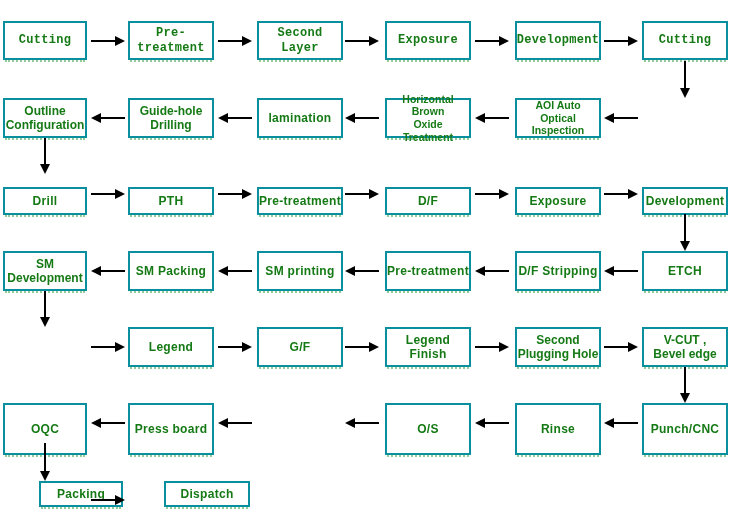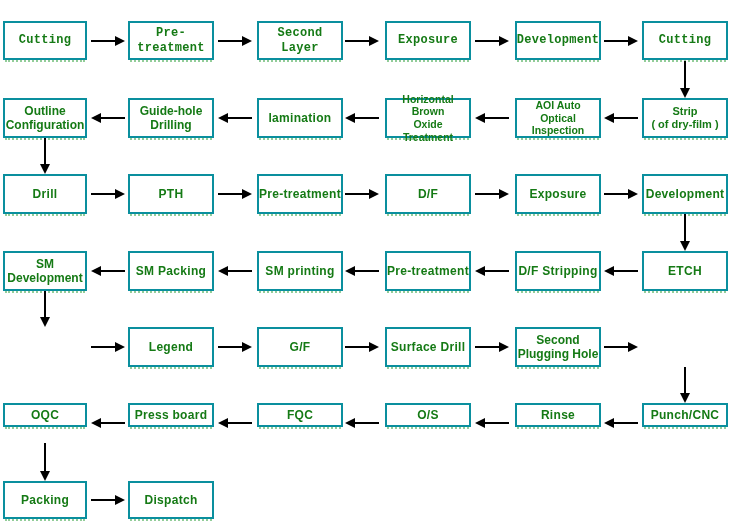--- a/index.html
+++ b/index.html
@@ -34,25 +34,25 @@
   
   .c1{left:3px;width:84px;}
   .c2{left:128px;width:86px;}
   .c3{left:257px;width:86px;}
   .c4{left:385px;width:86px;}
   .c5{left:515px;width:86px;}
   .c6{left:642px;width:86px;}
   
   .r1{top:21px;height:39px;font-family:Liberation Mono, monospace;}
   .r2{top:98px;height:40px;}
-  .r3{top:174px;height:40px;}
+  .r3{top:187px;height:28px;}
   .r4{top:251px;height:40px;}
   .r5{top:327px;height:40px;}
-  .r6{top:403px;height:24px;}
-  .r7{top:481px;height:38px;}
+  .r6{top:403px;height:52px;}
+  .r7{top:481px;height:26px;margin-left:36px;}
   
   .ar{position:absolute;height:2px;width:24px;background:var(--arrow);}
   .ar.right::after{
     content:"";position:absolute;right:-10px;top:-4px;width:0;height:0;
     border-left:10px solid var(--arrow);
     border-top:5px solid transparent;border-bottom:5px solid transparent;
   }
   .ar.left::before{
     content:"";position:absolute;left:-10px;top:-4px;width:0;height:0;
     border-right:10px solid var(--arrow);
@@ -93,47 +93,46 @@
 
   <div class="node two r2 c1">Outline
 Configuration</div>
   <div class="node two r2 c2">Guide-hole
 Drilling</div>
   <div class="node r2 c3">lamination</div>
   <div class="node small r2 c4">Horizontal Brown
 Oxide Treatment</div>
   <div class="node small r2 c5">AOI  Auto Optical
 Inspection</div>
-  <div class="node mid r2 c6">Strip
-( of dry-film )</div>
 
   <div class="node r3 c1">Drill</div>
   <div class="node r3 c2">PTH</div>
   <div class="node r3 c3">Pre-treatment</div>
   <div class="node r3 c4">D/F</div>
   <div class="node r3 c5">Exposure</div>
   <div class="node r3 c6">Development</div>
 
   <div class="node two r4 c1">SM
 Development</div>
   <div class="node r4 c2">SM Packing</div>
   <div class="node r4 c3">SM printing</div>
   <div class="node r4 c4">Pre-treatment</div>
   <div class="node r4 c5">D/F Stripping</div>
   <div class="node r4 c6">ETCH</div>
 
   <div class="node r5 c2">Legend</div>
   <div class="node r5 c3">G/F</div>
-  <div class="node r5 c4">Surface Drill</div>
+  <div class="node r5 c4">Legend Finish</div>
   <div class="node two r5 c5">Second
 Plugging Hole</div>
+  <div class="node two r5 c6">V-CUT ,
+Bevel edge</div>
 
   <div class="node r6 c1">OQC</div>
   <div class="node r6 c2">Press board</div>
-  <div class="node r6 c3">FQC</div>
   <div class="node r6 c4">O/S</div>
   <div class="node r6 c5">Rinse</div>
   <div class="node r6 c6">Punch/CNC</div>
 
   <div class="node r7 c1">Packing</div>
   <div class="node r7 c2">Dispatch</div>
 
   <div class="ar right g1 ay1"></div>
   <div class="ar right g2 ay1"></div>
   <div class="ar right g3 ay1"></div>

